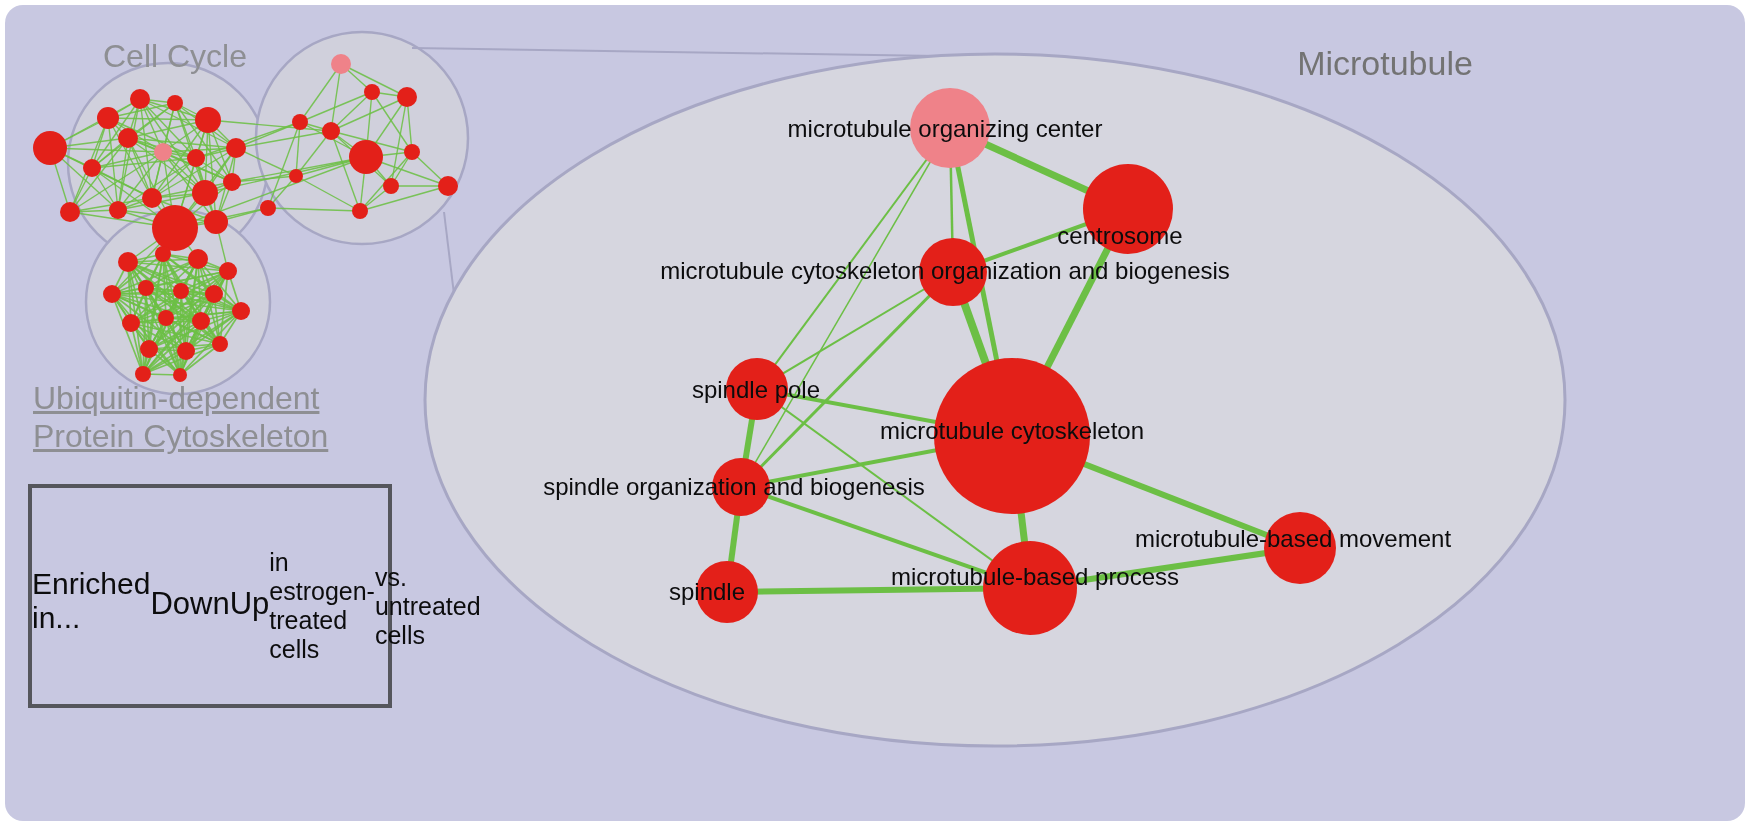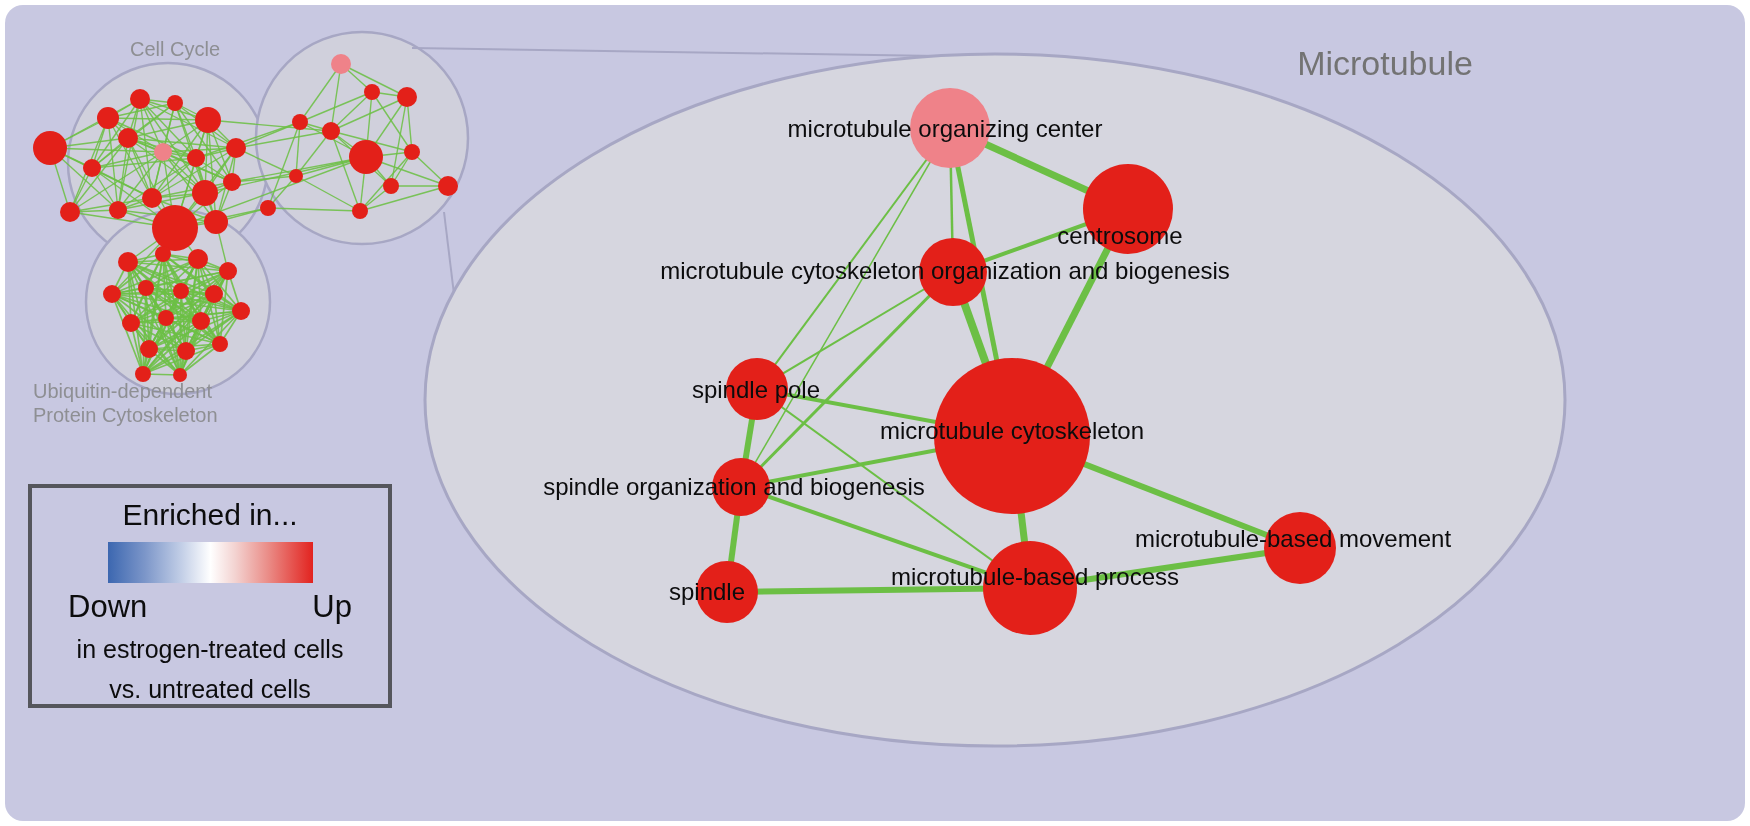--- a/index.html
+++ b/index.html
@@ -7,27 +7,27 @@
     --ellipse-fill:#d6d6df; --node-red:#e32019; --node-pink:#ef8289; --edge-green:#6cbf45;
     --grey-label:#8e8f93; --legend-border:#55565c; --cone-line:#a7a7c4;
     --gradient-down:#3c67b0; --gradient-mid:#ffffff; --gradient-up:#e2231f;
   }
   *{box-sizing:border-box;margin:0;padding:0}
   body{background:var(--page-bg);font-family:"Liberation Sans",sans-serif;}
   .stage{position:relative;width:1750px;height:826px;background:var(--page-bg);overflow:hidden;}
   .canvas{position:absolute;inset:5px;border-radius:18px;background:var(--canvas-bg);}
   svg#scene{position:absolute;left:0;top:0;width:1750px;height:826px;}
   svg text{font-family:"Liberation Sans",sans-serif;font-size:24px;fill:#0c0c0d;}
-  .cluster-label{position:absolute;color:var(--grey-label);font-size:20px;line-height:1.18;}
+  .cluster-label{position:absolute;color:var(--grey-label);font-size:32px;line-height:1.18;}
   .cluster-label.cell-cycle{left:85px;top:38px;width:180px;text-align:center;}
-  .cluster-label.ubiquitin{left:33px;top:380px;text-align:left;}
+  .cluster-label.ubiquitin{left:33px;top:380px;text-align:left;text-decoration:underline;}
   .detail-title{position:absolute;left:1245px;top:44px;width:280px;text-align:center;
     font-size:34px;line-height:1.12;color:#737373;}
   .legend{position:absolute;left:28px;top:484px;width:364px;height:224px;
-    border:4px solid var(--legend-border);display:flex;flex-direction:column;align-items:center;
+    border:4px solid var(--legend-border);display:flex;flex-direction:row;align-items:center;
     padding-top:10px;}
   .legend-title{font-size:30px;color:#0c0c0d;}
   .legend-bar{width:205px;height:41px;margin-top:10px;
     background:linear-gradient(to right, var(--gradient-down) 0%, #7c96c9 18%, #c3cfe7 36%,
       var(--gradient-mid) 50%, #f3d3d1 62%, #ea8d88 78%, var(--gradient-up) 100%);}
   .legend-scale{width:284px;display:flex;justify-content:space-between;font-size:31px;
     color:#0c0c0d;margin-top:6px;}
   .legend-caption{font-size:25px;color:#0c0c0d;margin-top:11px;}
   .legend-caption.first{margin-top:10px;}
 </style>

